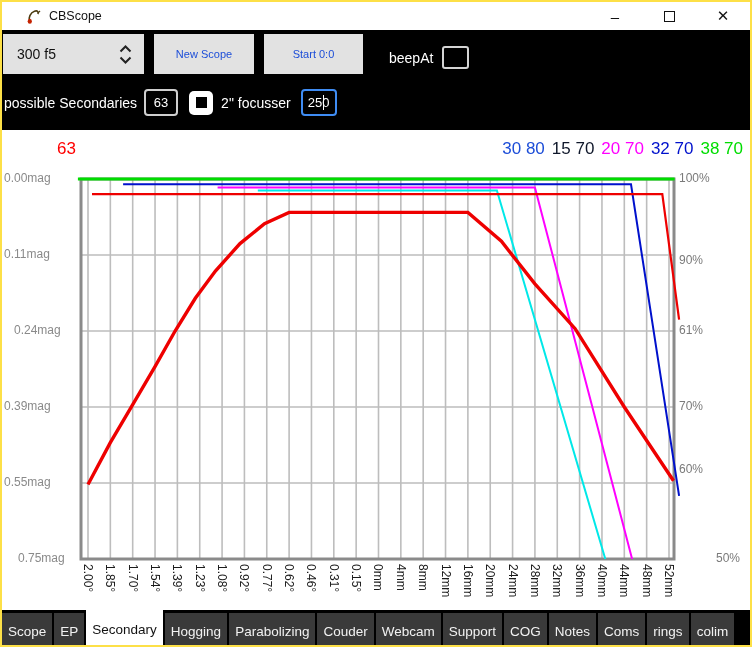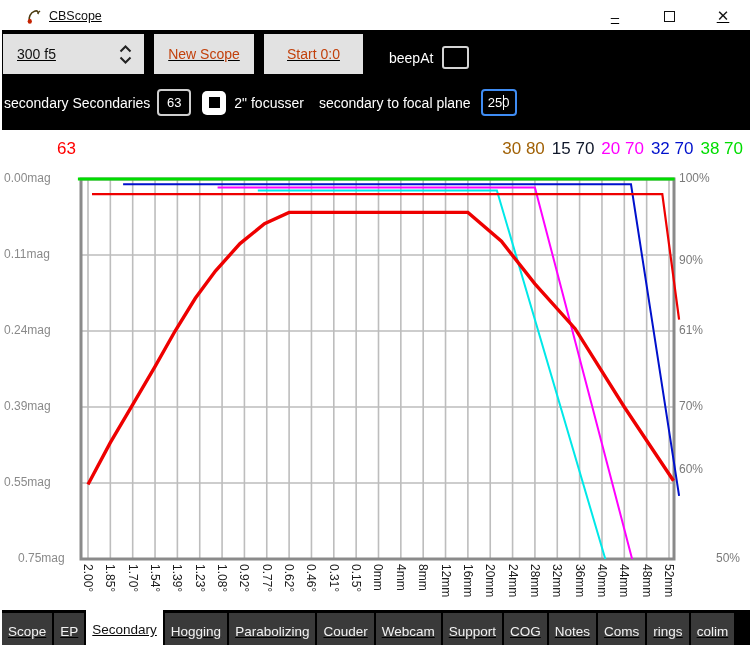--- a/index.html
+++ b/index.html
@@ -1,19 +1,19 @@
 <!DOCTYPE html>
 <html><head>
 <meta charset="utf-8">
 <style>
   * { box-sizing: border-box; margin: 0; padding: 0; }
   body { font-family: "Liberation Sans", "DejaVu Sans", sans-serif; background:#555; }
   .window {
     position: relative; width: 752px; height: 647px;
-    border: 2px solid #ffffff; background:#000; overflow: hidden; text-decoration: underline;
+    border: 2px solid #fde047; background:#000; overflow: hidden;
   }
   
   .titlebar {
     height: 28px; background:#fff; display:flex; align-items:center;
   }
   .app-icon { margin-left: 24px; width:16px; height:17px; }
   .title-text { margin-left: 7px; font-size: 12.5px; color:#111; }
   .win-controls { margin-left:auto; display:flex; align-items:center; gap:24px; padding-right:12px; }
   .win-btn { width:30px; height:24px; display:flex; align-items:center; justify-content:center;
              font-size:15px; color:#111; cursor:default; }
@@ -21,21 +21,21 @@
   
   .toolbar { height: 96px; background:#000; color:#fff; }
   .tb-row1 { display:flex; align-items:stretch; height:40px; margin:4px 0 0 1px; }
   .scope-select {
     width:141px; background:#e2e2e2; color:#111; display:flex; align-items:center;
     font-size:14px; padding-left:14px; position:relative;
   }
   .spinner { position:absolute; right:12px; top:0; bottom:0; display:flex; flex-direction:column;
              justify-content:center; gap:3px; }
   .tb-btn {
-    background:#e2e2e2; color:#c2410c; font-size:14px; display:flex;
+    background:#e2e2e2; color:#1d4ed8; font-size:11px; display:flex;
     align-items:center; justify-content:center; border:none;
     font-family:"Liberation Sans", sans-serif;
   }
   .btn-new { width:100px; margin-left:10px; }
   .btn-start { width:99px; margin-left:10px; }
   .beep-label { margin-left:26px; align-self:center; font-size:14px; margin-top:8px; }
   .beep-check { margin-left:9px; align-self:center; width:27px; height:23px; margin-top:6px;
                 border:2px solid #d4d4d4; border-radius:3px; background:#000; }
   .tb-row2 { display:flex; align-items:center; margin-top:15px; padding-left:2px; font-size:14px; }
   .num-box {
@@ -102,39 +102,38 @@
               <polyline points="1.5,1.5 6.5,6.5 11.5,1.5" fill="none" stroke="#222" stroke-width="2"></polyline>
             </svg>
         </span>
       </div>
       <button class="tb-btn btn-new">New Scope</button>
       <button class="tb-btn btn-start">Start 0:0</button>
       <span class="beep-label">beepAt</span>
       <span class="beep-check"></span>
     </div>
     <div class="tb-row2">
-      <span>secondary Secondaries</span>
+      <span>possible Secondaries</span>
       <div class="num-box box-63">
         <span>63</span>
       </div>
       <span class="check-white">
           <span class="inner"></span>
         </span>
       <span class="lab-focusser">2" focusser</span>
-      <span class="lab-secondary">secondary to focal plane</span>
       <div class="num-box box-250">
         <span>250</span>
         <span class="caret"></span>
       </div>
     </div>
   </div>
 
   <div class="chart-panel">
     <div class="legend-left" id="legend-left" style="color: rgb(255, 0, 0);">63</div>
-    <div class="legend-right" id="legend-right"><span style="color: #a16207;">30 80</span><span style="color: #0f172a;">15 70</span><span style="color: rgb(255, 0, 255);">20 70</span><span style="color: rgb(0, 17, 204);">32 70</span><span style="color: rgb(0, 221, 0);">38 70</span></div>
+    <div class="legend-right" id="legend-right"><span style="color: #1d4ed8;">30 80</span><span style="color: #0f172a;">15 70</span><span style="color: rgb(255, 0, 255);">20 70</span><span style="color: rgb(0, 17, 204);">32 70</span><span style="color: rgb(0, 221, 0);">38 70</span></div>
     <svg id="chart-svg" width="748" height="441" viewBox="0 0 748 441">
         <defs>
           <clipPath id="plotclip">
             <rect x="73" y="45" width="608" height="390"></rect>
           </clipPath>
         </defs>
         <line x1="86" y1="49" x2="86" y2="429" stroke="#bdbdbd" stroke-width="1.6"></line>
         <line x1="108.346" y1="49" x2="108.346" y2="429" stroke="#bdbdbd" stroke-width="1.6"></line>
         <line x1="130.692" y1="49" x2="130.692" y2="429" stroke="#bdbdbd" stroke-width="1.6"></line>
         <line x1="153.038" y1="49" x2="153.038" y2="429" stroke="#bdbdbd" stroke-width="1.6"></line>
@@ -171,21 +170,21 @@
         <polyline points="75.9,49.0 672.6,49.0" fill="none" stroke="#00dd00" stroke-width="3" clip-path="url(#plotclip)"></polyline>
         <polyline points="121.1,54.3 629.0,54.3 677.1,365.9" fill="none" stroke="#0011cc" stroke-width="2" clip-path="url(#plotclip)"></polyline>
         <polyline points="215.6,57.4 532.9,57.4 630.1,429.0" fill="none" stroke="#ff00ff" stroke-width="2" clip-path="url(#plotclip)"></polyline>
         <polyline points="255.8,60.4 494.9,60.4 603.3,429.0" fill="none" stroke="#00e8e8" stroke-width="2" clip-path="url(#plotclip)"></polyline>
         <polyline points="90.0,64.2 660.3,64.2 677.1,189.6" fill="none" stroke="#ee0000" stroke-width="2.2" clip-path="url(#plotclip)"></polyline>
         <polyline points="86.0,354.5 108.3,312.7 130.7,274.7 153.0,236.7 173.1,201.0 193.3,168.3 213.4,141.0 238.0,113.6 262.5,93.8 287.1,82.4 465.9,82.4 499.4,111.3 532.9,153.9 573.1,198.7 622.3,277.0 671.5,350.7" fill="none" stroke="#ee0000" stroke-width="3.4" clip-path="url(#plotclip)"></polyline>
       </svg>
     <div id="axis-labels">
         <div class="ylab-left" style="left: 2px; top: 41px;">0.00mag</div>
         <div class="ylab-left" style="left: 2px; top: 117px;">0.11mag</div>
-        <div class="ylab-left" style="left: 2px; top: 193px;">0.24mag</div>
+        <div class="ylab-left" style="left: 12px; top: 193px;">0.24mag</div>
         <div class="ylab-left" style="left: 2px; top: 269px;">0.39mag</div>
         <div class="ylab-left" style="left: 2px; top: 345px;">0.55mag</div>
         <div class="ylab-left" style="left: 16px; top: 421px;">0.75mag</div>
         <div class="ylab-right" style="left: 677px; top: 41px;">100%</div>
         <div class="ylab-right" style="left: 677px; top: 123px;">90%</div>
         <div class="ylab-right" style="left: 677px; top: 193px;">61%</div>
         <div class="ylab-right" style="left: 677px; top: 269px;">70%</div>
         <div class="ylab-right" style="left: 677px; top: 332px;">60%</div>
         <div class="ylab-right" style="left: 714px; top: 421px;">50%</div>
         <div class="xlab" style="left: 93px; top: 434px;">2.00°</div>

